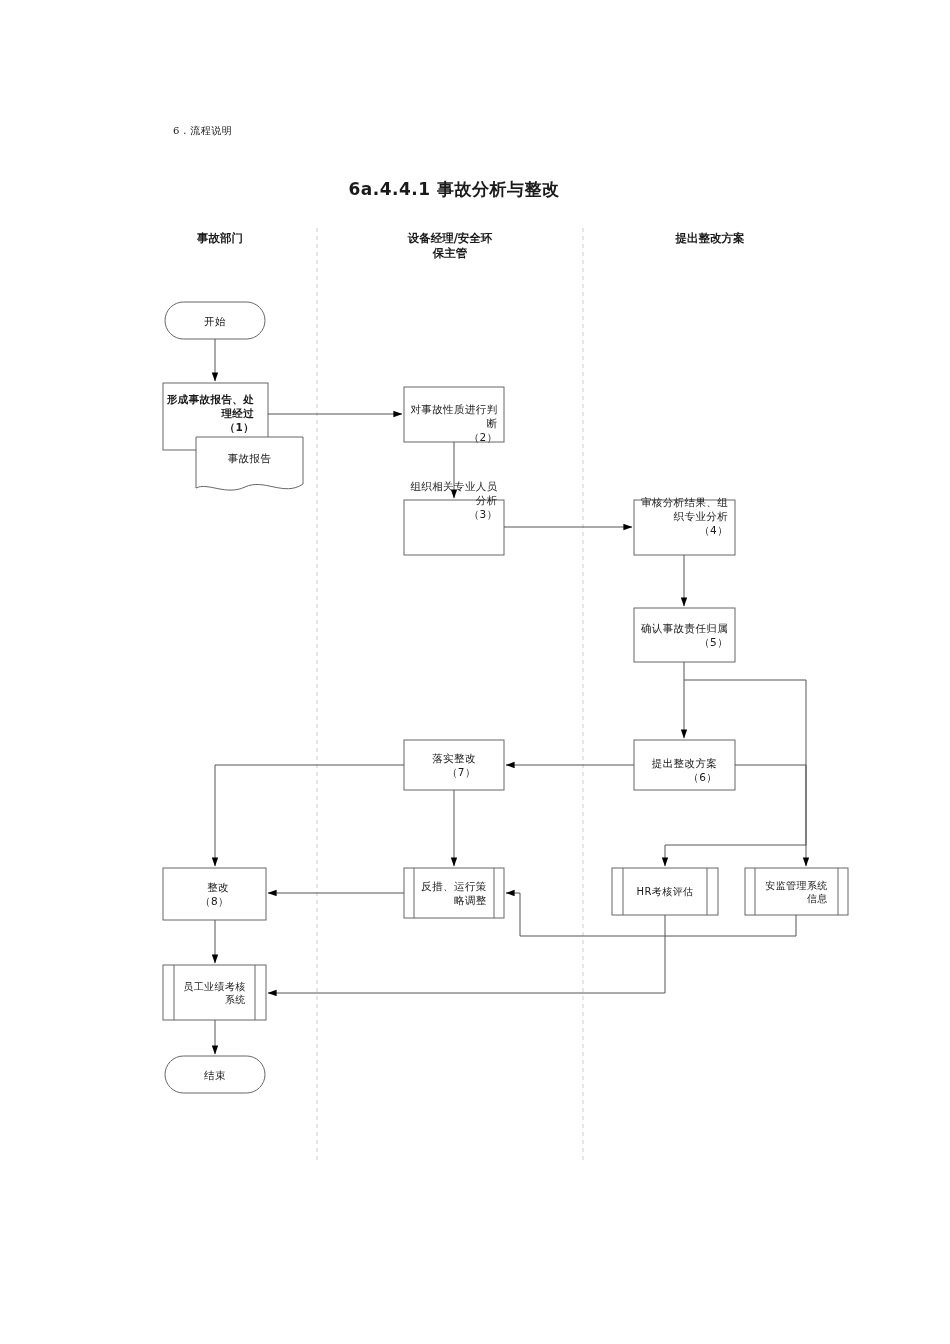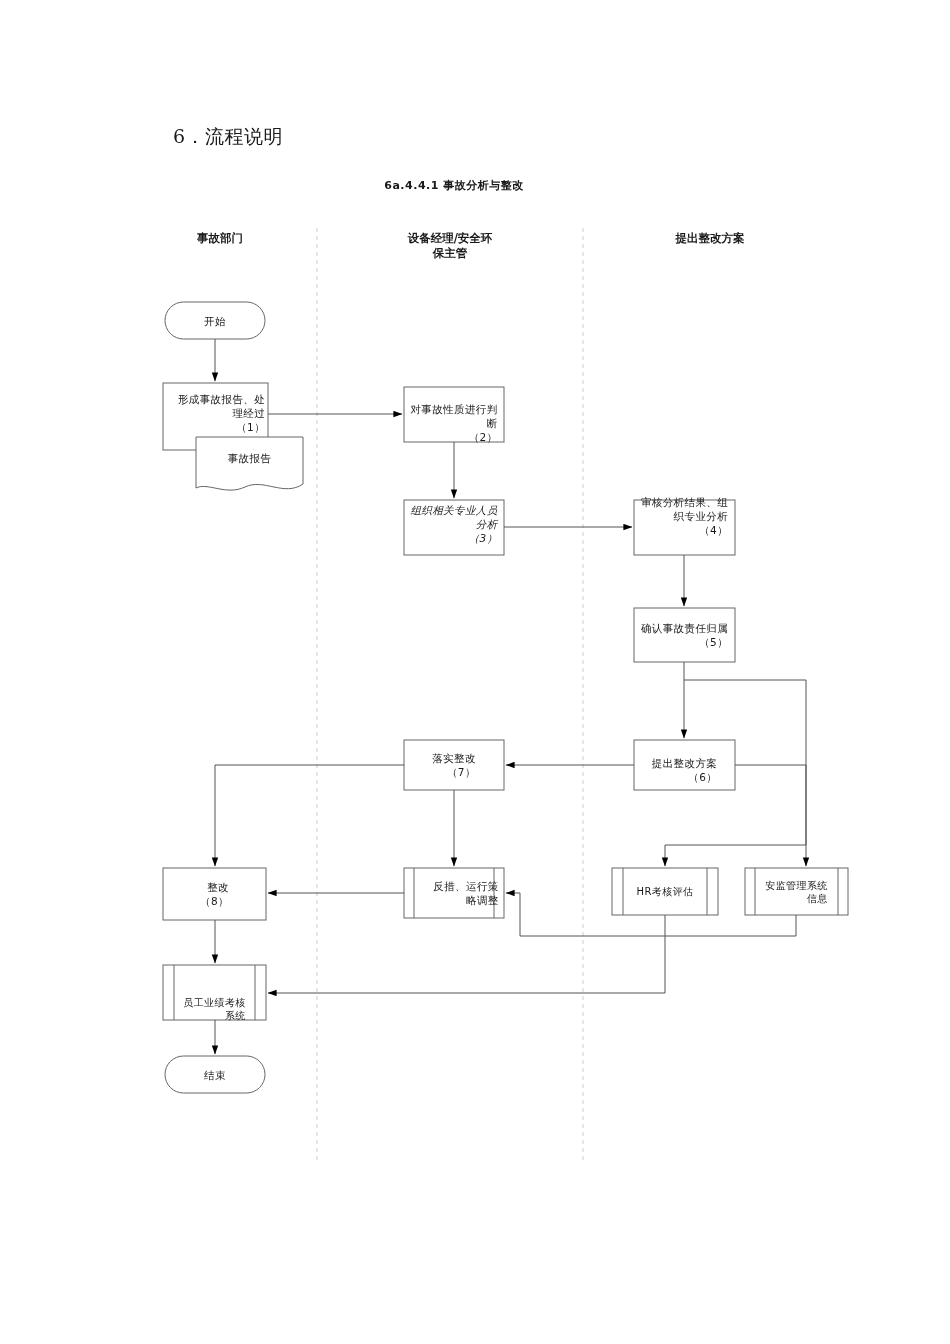--- a/index.html
+++ b/index.html
@@ -10,28 +10,28 @@
     font-family:"DejaVu Sans","Liberation Sans",sans-serif;
     color:#1a1a1a;
     overflow:hidden;
     position:relative;
   }
   .page{position:relative;width:950px;height:1344px;}
 
   
   #section-heading{
     position:absolute;left:173px;top:124px;
-    font-size:19px;letter-spacing:.5px;
+    font-size:10px;letter-spacing:.5px;
     font-family:"DejaVu Serif","Liberation Serif",serif;
     white-space:nowrap;
   }
   #chart-title{
     position:absolute;left:0;top:178px;width:944px;
     text-align:center;
-    font-size:11px;font-weight:bold;letter-spacing:.5px;
+    font-size:17px;font-weight:bold;letter-spacing:.5px;
     font-family:"DejaVu Sans","Liberation Sans",sans-serif;
     padding-left:-0px;
   }
   #chart-title .inner{display:inline-block;transform:translateX(-18px);}
 
   .lane-label{
     position:absolute;
     font-size:11.5px;font-weight:bold;
     text-align:center;line-height:15px;
     white-space:pre-line;
@@ -153,56 +153,56 @@
       <path d="M215,920 L215,963" marker-end="url(#ah)"></path>
 
       <path d="M665,915 L665,993 L268,993" marker-end="url(#ah)"></path>
 
       <path d="M215,1020 L215,1054" marker-end="url(#ah)"></path>
     </g>
   </svg>
 
   <div class="node-text" style="left:165px;top:302px;width:100px;height:37px;">开始</div>
 
-  <div class="node-text" style="left:169px;top:383px;width:105px;height:60px;">形成事故报告、处
+  <div class="node-text" style="left:158px;top:383px;width:105px;height:60px;font-weight:bold;">形成事故报告、处
 理经过
 （1）</div>
 
   <div class="node-text" style="left:196px;top:441px;width:107px;height:34px;">事故报告</div>
 
   <div class="node-text" style="left:404px;top:387px;width:100px;height:55px;margin-top:8px;">对事故性质进行判
 断
 （2）</div>
 
-  <div class="node-text" style="left:404px;top:496px;width:100px;height:55px;font-style:italic;">组织相关专业人员
+  <div class="node-text" style="left:404px;top:472px;width:100px;height:55px;">组织相关专业人员
 分析
 （3）</div>
 
   <div class="node-text" style="left:634px;top:488px;width:101px;height:55px;">审核分析结果、组
 织专业分析
 （4）</div>
 
   <div class="node-text" style="left:634px;top:608px;width:101px;height:54px;">确认事故责任归属
 （5）</div>
 
   <div class="node-text" style="left:634px;top:740px;width:101px;height:59px;">提出整改方案
 （6）</div>
 
   <div class="node-text" style="left:404px;top:740px;width:100px;height:50px;">落实整改
 （7）</div>
 
   <div class="node-text" style="left:163px;top:868px;width:103px;height:52px;">整改
 （8）</div>
 
-  <div class="node-text" style="left:414px;top:868px;width:80px;height:50px;padding-left:12px;">反措、运行策
+  <div class="node-text" style="left:414px;top:868px;width:80px;height:50px;">反措、运行策
 略调整</div>
 
   <div class="node-text small" style="left:623px;top:868px;width:84px;height:47px;">HR考核评估</div>
 
   <div class="node-text small" style="left:755px;top:868px;width:83px;height:47px;">安监管理系统
 信息</div>
 
-  <div class="node-text small" style="left:174px;top:965px;width:81px;height:55px;margin-top:16px;">员工业绩考核
+  <div class="node-text small" style="left:174px;top:965px;width:81px;height:55px;">员工业绩考核
 系统</div>
 
   <div class="node-text" style="left:165px;top:1056px;width:100px;height:37px;">结束</div>
 
 </div>
 
 </body></html>

